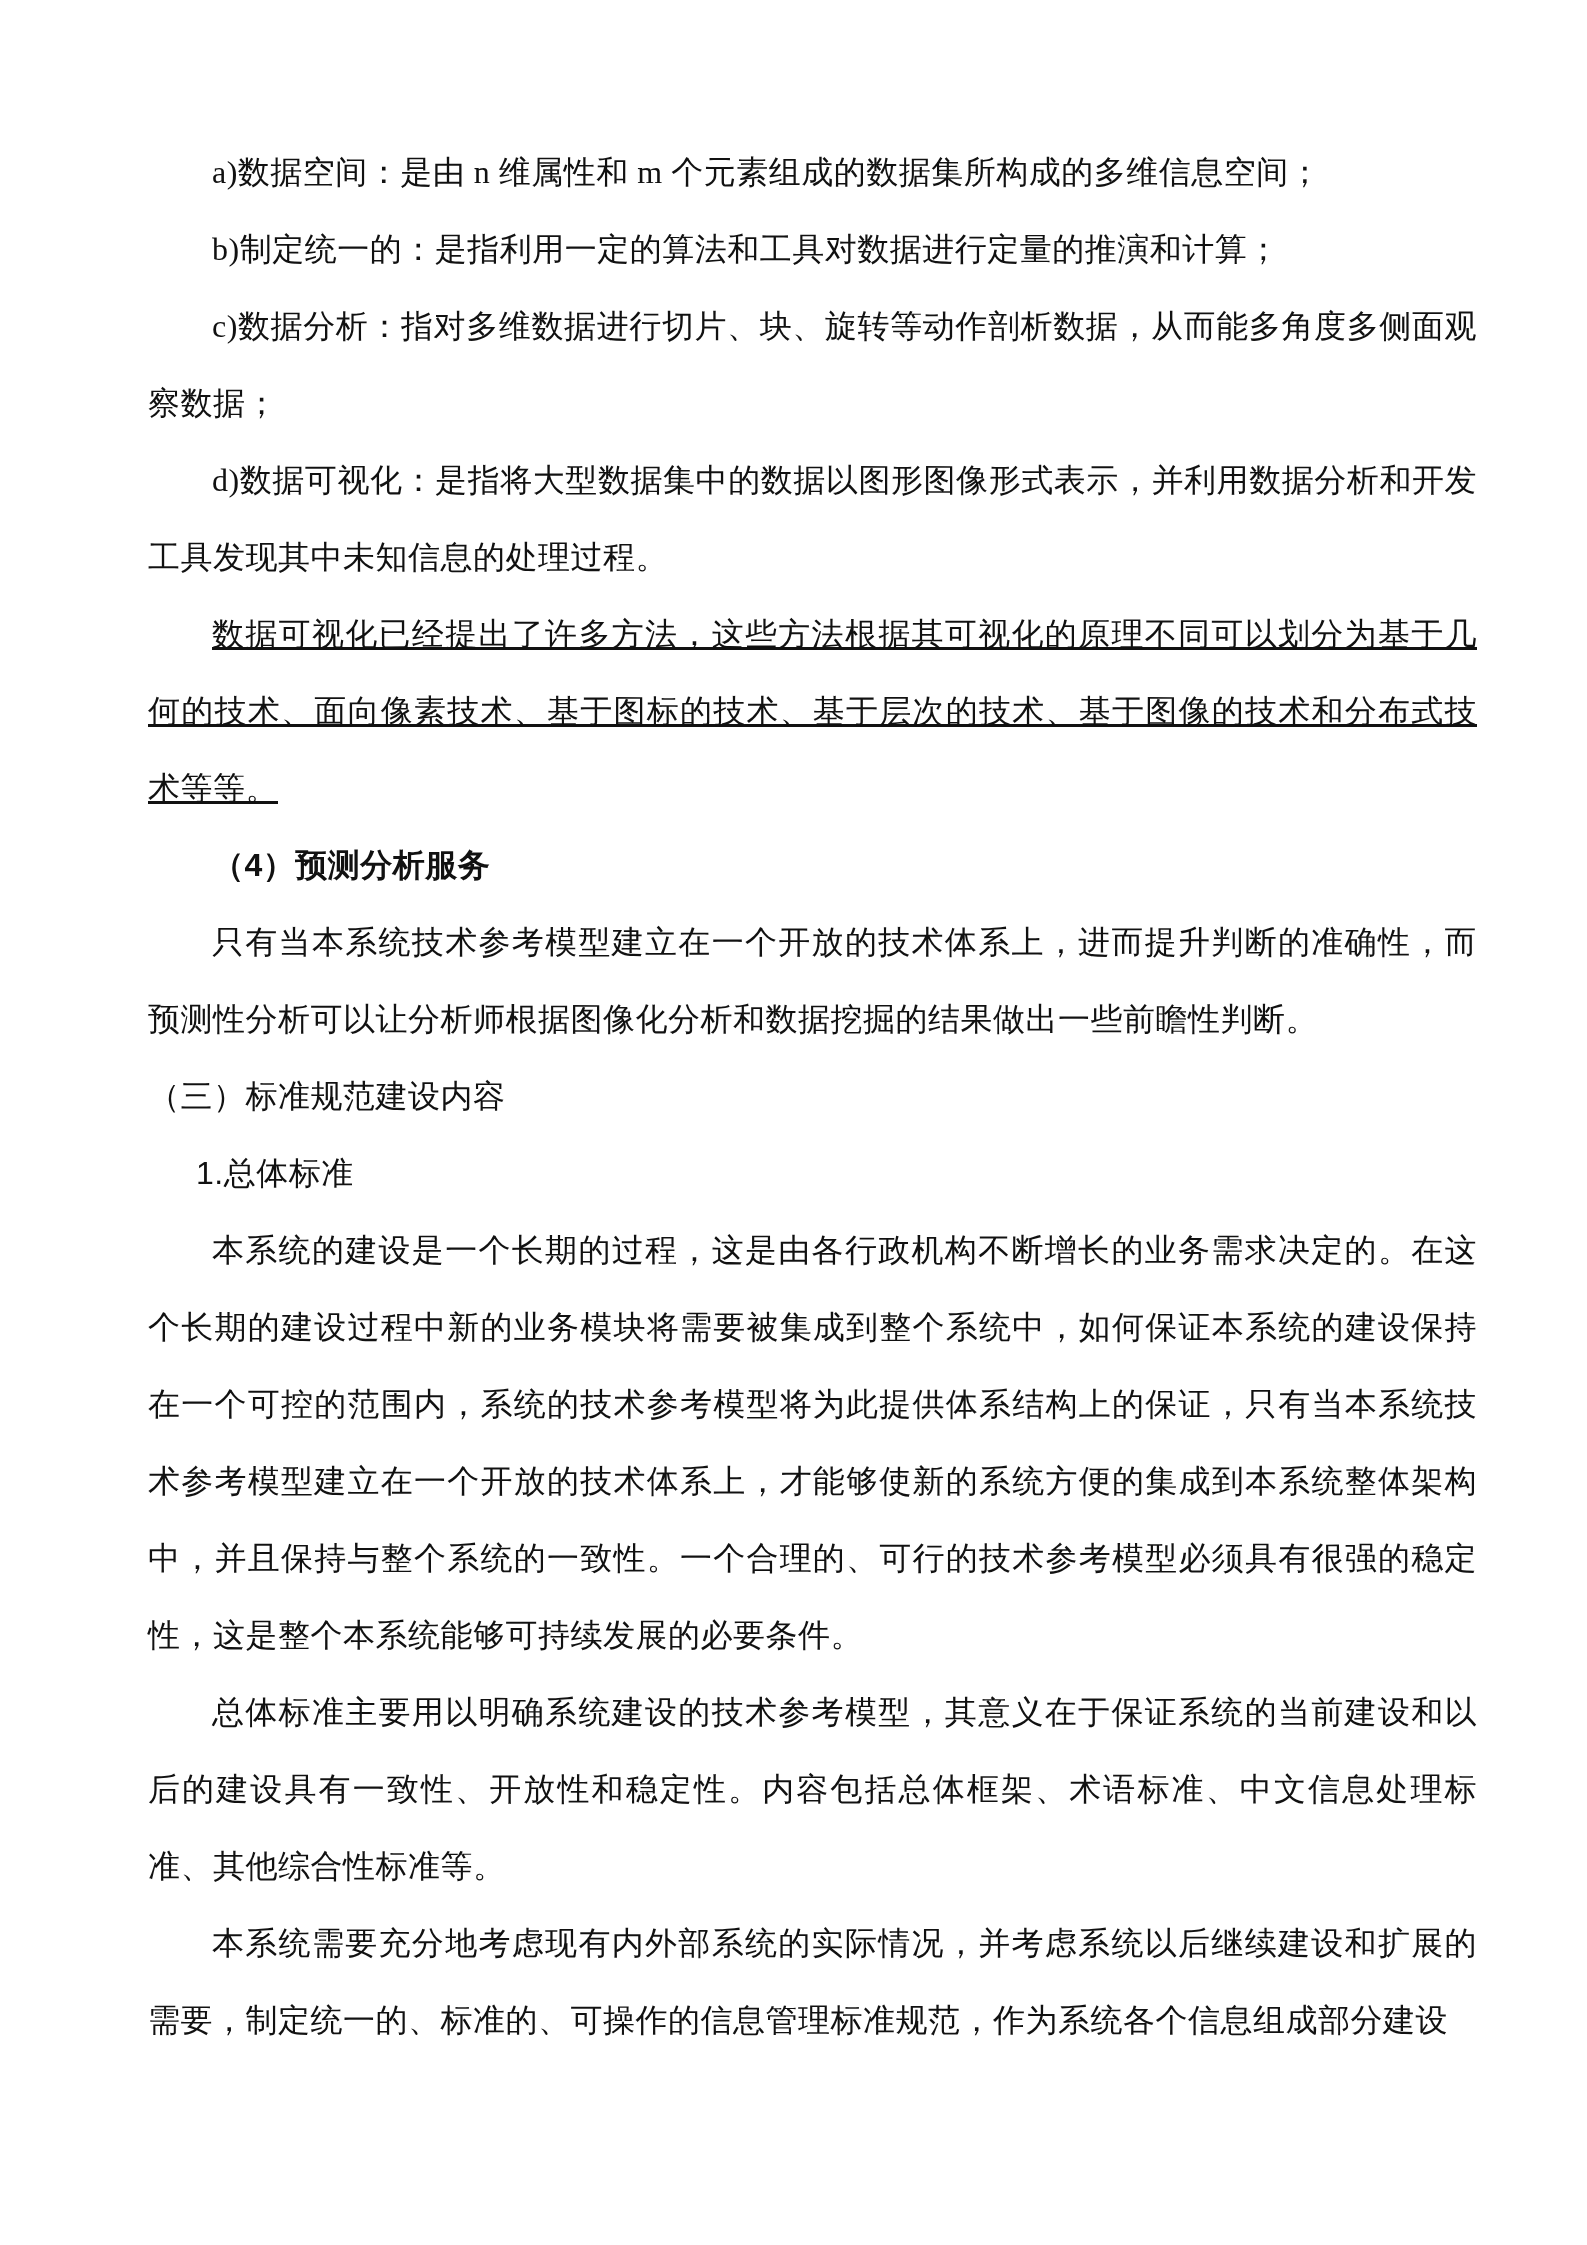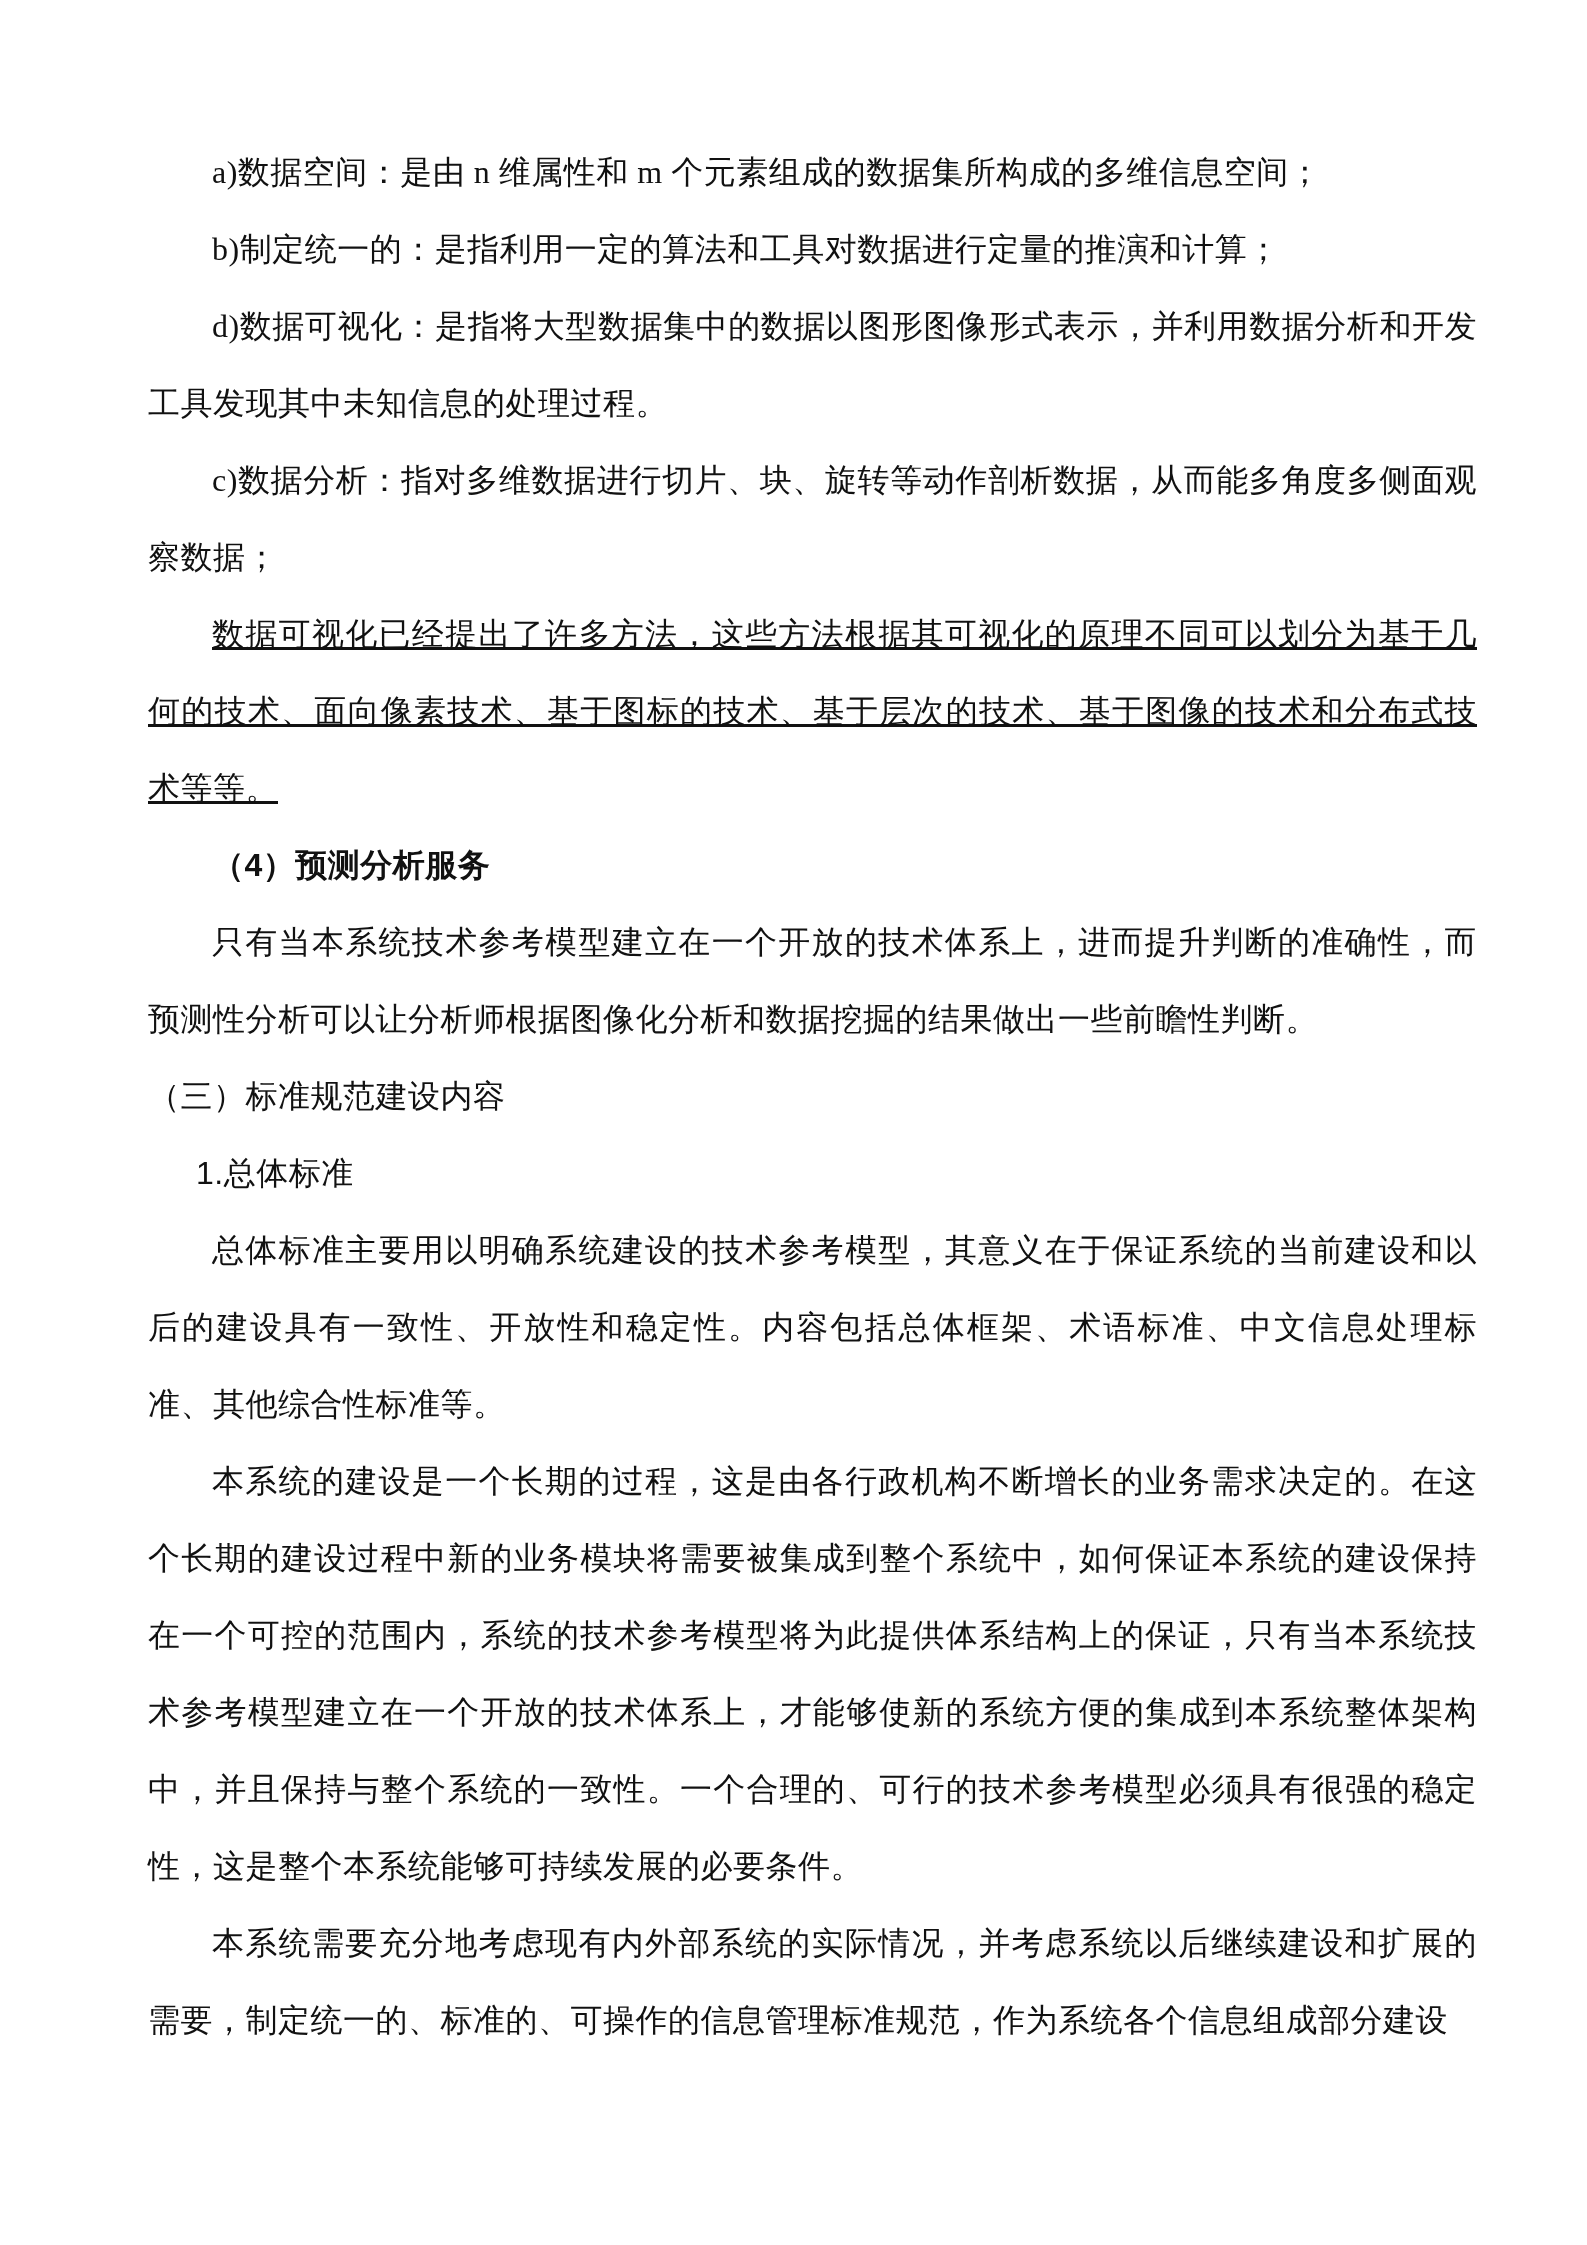--- a/index.html
+++ b/index.html
@@ -48,23 +48,23 @@
     font-weight: 400;
     text-indent: 1.5em;
   }
 </style>
 </head>
 <body>
 
 <div class="page" style="background: rgb(255, 255, 255);">
     <p class="para body" style="color: rgb(17, 17, 17);">a)数据空间：是由 n 维属性和 m 个元素组成的数据集所构成的多维信息空间；</p>
     <p class="para body" style="color: rgb(17, 17, 17);">b)制定统一的：是指利用一定的算法和工具对数据进行定量的推演和计算；</p>
+    <p class="para body" style="color: rgb(17, 17, 17);">c)数据分析：指对多维数据进行切片、块、旋转等动作剖析数据，从而能多角度多侧面观察数据；</p>
     <p class="para body" style="color: rgb(17, 17, 17);">d)数据可视化：是指将大型数据集中的数据以图形图像形式表示，并利用数据分析和开发工具发现其中未知信息的处理过程。</p>
-    <p class="para body" style="color: rgb(17, 17, 17);">c)数据分析：指对多维数据进行切片、块、旋转等动作剖析数据，从而能多角度多侧面观察数据；</p>
     <p class="para body" style="color: rgb(17, 17, 17); text-decoration: underline;">数据可视化已经提出了许多方法，这些方法根据其可视化的原理不同可以划分为基于几何的技术、面向像素技术、基于图标的技术、基于层次的技术、基于图像的技术和分布式技术等等。</p>
     <p class="para heading-bold" style="color: rgb(17, 17, 17);">（4）预测分析服务</p>
     <p class="para body" style="color: rgb(17, 17, 17);">只有当本系统技术参考模型建立在一个开放的技术体系上，进而提升判断的准确性，而预测性分析可以让分析师根据图像化分析和数据挖掘的结果做出一些前瞻性判断。</p>
     <p class="para section-heading" style="color: rgb(17, 17, 17);">（三）标准规范建设内容</p>
     <p class="para sub-heading" style="color: rgb(17, 17, 17);">1.总体标准</p>
+    <p class="para body" style="color: rgb(17, 17, 17);">本系统的建设是一个长期的过程，这是由各行政机构不断增长的业务需求决定的。在这个长期的建设过程中新的业务模块将需要被集成到整个系统中，如何保证本系统的建设保持在一个可控的范围内，系统的技术参考模型将为此提供体系结构上的保证，只有当本系统技术参考模型建立在一个开放的技术体系上，才能够使新的系统方便的集成到本系统整体架构中，并且保持与整个系统的一致性。一个合理的、可行的技术参考模型必须具有很强的稳定性，这是整个本系统能够可持续发展的必要条件。</p>
     <p class="para body" style="color: rgb(17, 17, 17);">总体标准主要用以明确系统建设的技术参考模型，其意义在于保证系统的当前建设和以后的建设具有一致性、开放性和稳定性。内容包括总体框架、术语标准、中文信息处理标准、其他综合性标准等。</p>
-    <p class="para body" style="color: rgb(17, 17, 17);">本系统的建设是一个长期的过程，这是由各行政机构不断增长的业务需求决定的。在这个长期的建设过程中新的业务模块将需要被集成到整个系统中，如何保证本系统的建设保持在一个可控的范围内，系统的技术参考模型将为此提供体系结构上的保证，只有当本系统技术参考模型建立在一个开放的技术体系上，才能够使新的系统方便的集成到本系统整体架构中，并且保持与整个系统的一致性。一个合理的、可行的技术参考模型必须具有很强的稳定性，这是整个本系统能够可持续发展的必要条件。</p>
     <p class="para body" style="color: rgb(17, 17, 17);">本系统需要充分地考虑现有内外部系统的实际情况，并考虑系统以后继续建设和扩展的需要，制定统一的、标准的、可操作的信息管理标准规范，作为系统各个信息组成部分建设</p>
   </div>
 
 </body></html>

